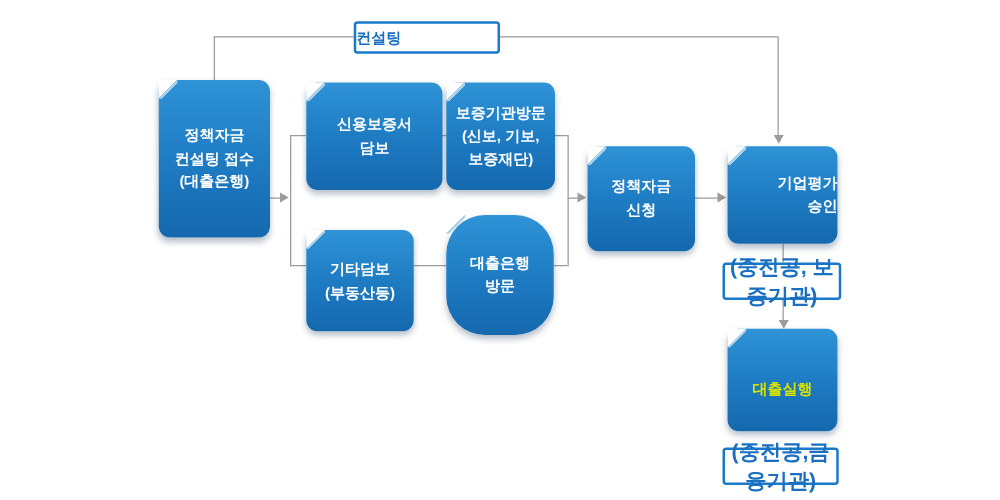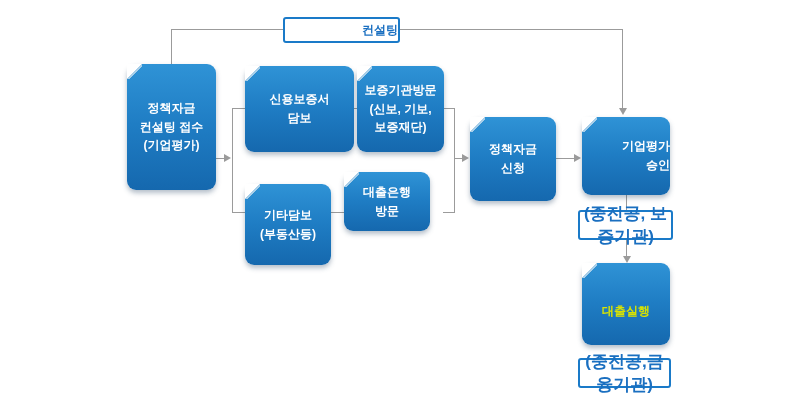--- a/index.html
+++ b/index.html
@@ -19,21 +19,21 @@
   .fold{
     position:absolute;top:0;left:0;width:15px;height:15px;
     background:linear-gradient(135deg,#ffffff 0 48%,#a9cfe9 48% 57%,rgba(255,255,255,0) 57%);
   }
   .highlight{color:#d8e300;margin-top:15px;}
   
   .obox{
     position:absolute;box-sizing:border-box;background:#ffffff;
     border:2px solid #1a7ac8;border-radius:3px;
     color:#1a6fc0;font-weight:bold;font-size:12px;
-    display:flex;justify-content:flex-end;align-items:center;text-align:center;
+    display:flex;justify-content:flex-start;align-items:center;text-align:center;
   }
   .obox.small{font-size:17px;}
   
   .line{position:absolute;background:#9b9b9b;}
   .ah-right{position:absolute;width:0;height:0;
     border-top:4px solid transparent;border-bottom:4px solid transparent;
     border-left:7px solid #9b9b9b;}
   .ah-down{position:absolute;width:0;height:0;
     border-left:4px solid transparent;border-right:4px solid transparent;
     border-top:7px solid #9b9b9b;}
@@ -80,21 +80,21 @@
   </div>
 
   <div class="obox small" style="left:578px;top:358px;width:93px;height:30px;">
     <span>(중진공,금융기관)</span>
   </div>
 
   <div class="pbox" style="left:127px;top:64px;width:89px;height:126px;">
     <span class="fold"></span>
     <div>정책자금</div>
     <div>컨설팅 접수</div>
-    <div>(기업평가)</div>
+    <div>(대출은행)</div>
   </div>
 
   <div class="pbox" style="left:245px;top:66px;width:109px;height:86px;">
     <span class="fold"></span>
     <div>신용보증서</div>
     <div>담보</div>
   </div>
 
   <div class="pbox" style="left:357px;top:66px;width:87px;height:86px;">
     <span class="fold"></span>
@@ -102,21 +102,21 @@
     <div>(신보, 기보,</div>
     <div>보증재단)</div>
   </div>
 
   <div class="pbox" style="left:245px;top:184px;width:86px;height:81px;">
     <span class="fold"></span>
     <div>기타담보</div>
     <div>(부동산등)</div>
   </div>
 
-  <div class="pbox" style="left:344px;top:172px;width:86px;height:59px;">
+  <div class="pbox" style="left:357px;top:172px;width:86px;height:96px;border-radius:31px;">
     <span class="fold"></span>
     <div>대출은행</div>
     <div>방문</div>
   </div>
 
   <div class="pbox" style="left:470px;top:117px;width:86px;height:84px;">
     <span class="fold"></span>
     <div>정책자금</div>
     <div>신청</div>
   </div>

